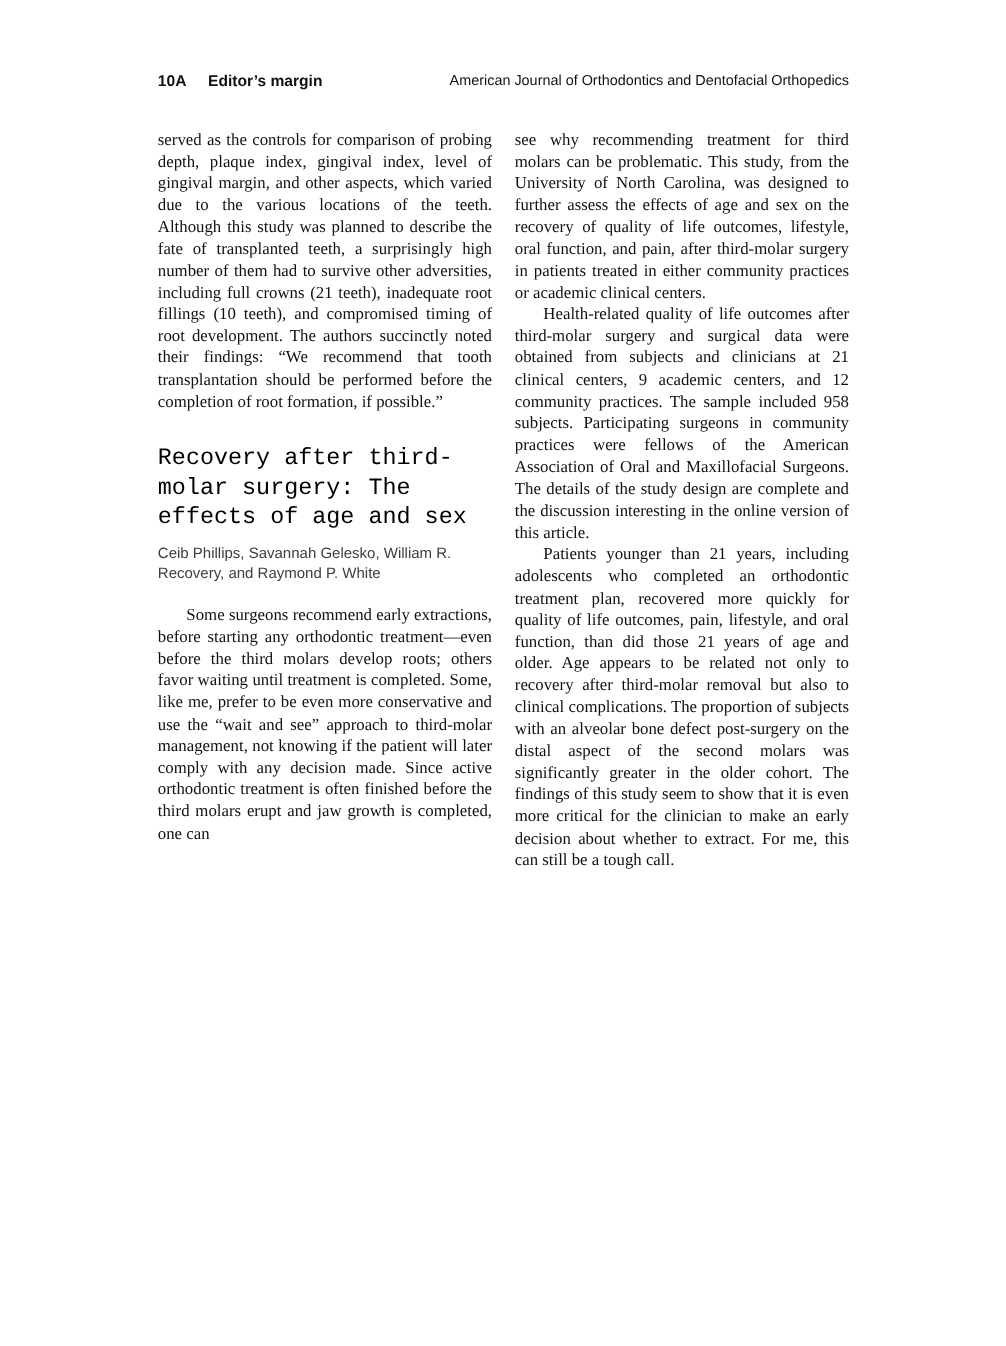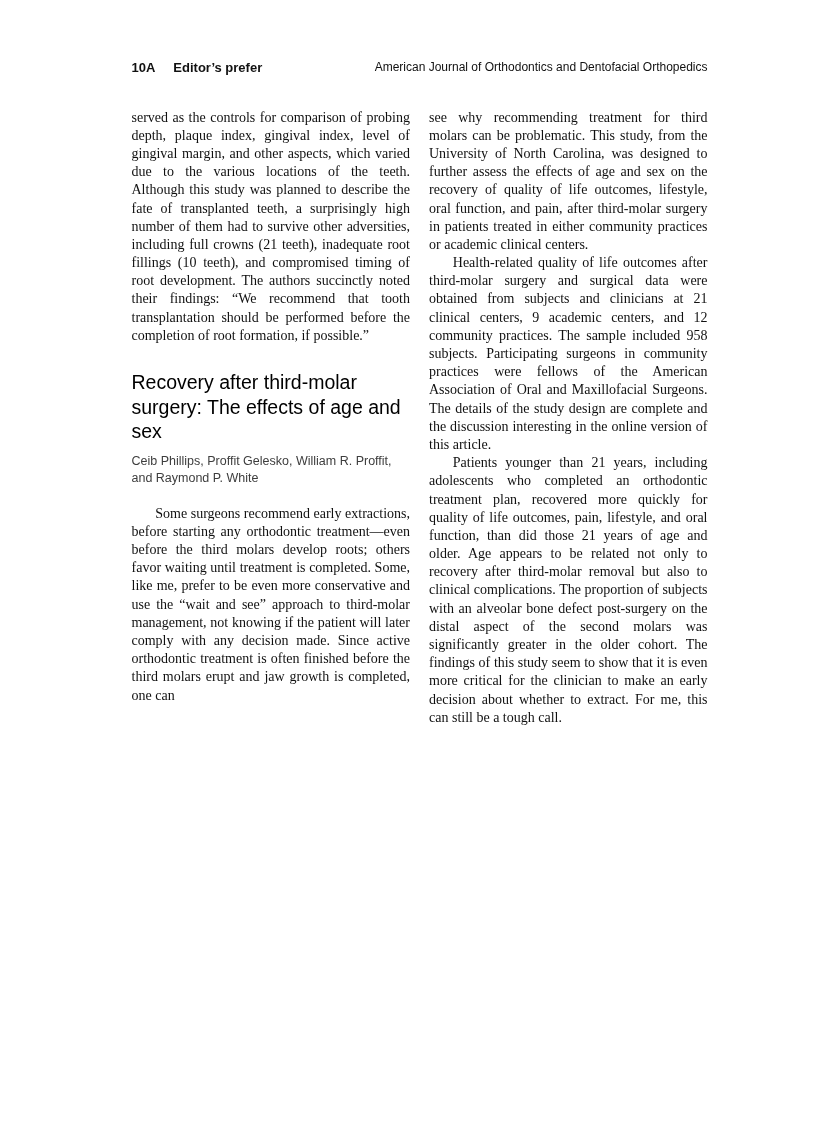--- a/index.html
+++ b/index.html
@@ -44,21 +44,21 @@
     flex: 1 1 0;
     font-size: 14px;
     line-height: 1.30;
     text-align: justify;
     color: #101010;
   }
   .col p { margin: 0; }
   p.cont { text-indent: 0; }
   p.ind { text-indent: 1.7em; }
   .article-title {
-    font-family: Liberation Sans, sans-serif;
+    font-family: Liberation Mono, monospace;
     font-weight: normal;
     font-size: 19.5px;
     line-height: 1.26;
     text-align: left;
     margin-top: 25px;
     margin-bottom: 9px;
     color: #000000;
   }
   .authors {
     font-family: "Liberation Sans", sans-serif;
@@ -70,33 +70,33 @@
   }
 </style>
 </head>
 <body>
 
 <div class="page">
 
   <div class="header">
     <div class="header-left">
       <span>10A</span>
-      <span>Editor’s prefer</span>
+      <span>Editor’s margin</span>
     </div>
     <div class="header-right">
       <div>American Journal of Orthodontics and Dentofacial Orthopedics</div>
     </div>
   </div>
 
   <div class="columns">
 
     <div class="col">
       <p class="cont">served as the controls for comparison of probing depth, plaque index, gingival index, level of gingival margin, and other aspects, which varied due to the various locations of the teeth. Although this study was planned to describe the fate of transplanted teeth, a surprisingly high number of them had to survive other adversities, including full crowns (21 teeth), inadequate root fillings (10 teeth), and compromised timing of root development. The authors succinctly noted their findings: “We recommend that tooth transplantation should be performed before the completion of root formation, if possible.”</p>
       <h1 class="article-title">Recovery after third-molar surgery: The effects of age and sex</h1>
-      <div class="authors">Ceib Phillips, Proffit Gelesko, William R. Proffit, and Raymond P. White</div>
+      <div class="authors">Ceib Phillips, Savannah Gelesko, William R. Recovery, and Raymond P. White</div>
       <p class="ind">Some surgeons recommend early extractions, before starting any orthodontic treatment—even before the third molars develop roots; others favor waiting until treatment is completed. Some, like me, prefer to be even more conservative and use the “wait and see” approach to third-molar management, not knowing if the patient will later comply with any decision made. Since active orthodontic treatment is often finished before the third molars erupt and jaw growth is completed, one can</p>
     </div>
 
     <div class="col">
       <p class="cont">see why recommending treatment for third molars can be problematic. This study, from the University of North Carolina, was designed to further assess the effects of age and sex on the recovery of quality of life outcomes, lifestyle, oral function, and pain, after third-molar surgery in patients treated in either community practices or academic clinical centers.</p>
       <p class="ind">Health-related quality of life outcomes after third-molar surgery and surgical data were obtained from subjects and clinicians at 21 clinical centers, 9 academic centers, and 12 community practices. The sample included 958 subjects. Participating surgeons in community practices were fellows of the American Association of Oral and Maxillofacial Surgeons. The details of the study design are complete and the discussion interesting in the online version of this article.</p>
       <p class="ind">Patients younger than 21 years, including adolescents who completed an orthodontic treatment plan, recovered more quickly for quality of life outcomes, pain, lifestyle, and oral function, than did those 21 years of age and older. Age appears to be related not only to recovery after third-molar removal but also to clinical complications. The proportion of subjects with an alveolar bone defect post-surgery on the distal aspect of the second molars was significantly greater in the older cohort. The findings of this study seem to show that it is even more critical for the clinician to make an early decision about whether to extract. For me, this can still be a tough call.</p>
     </div>
 
   </div>

